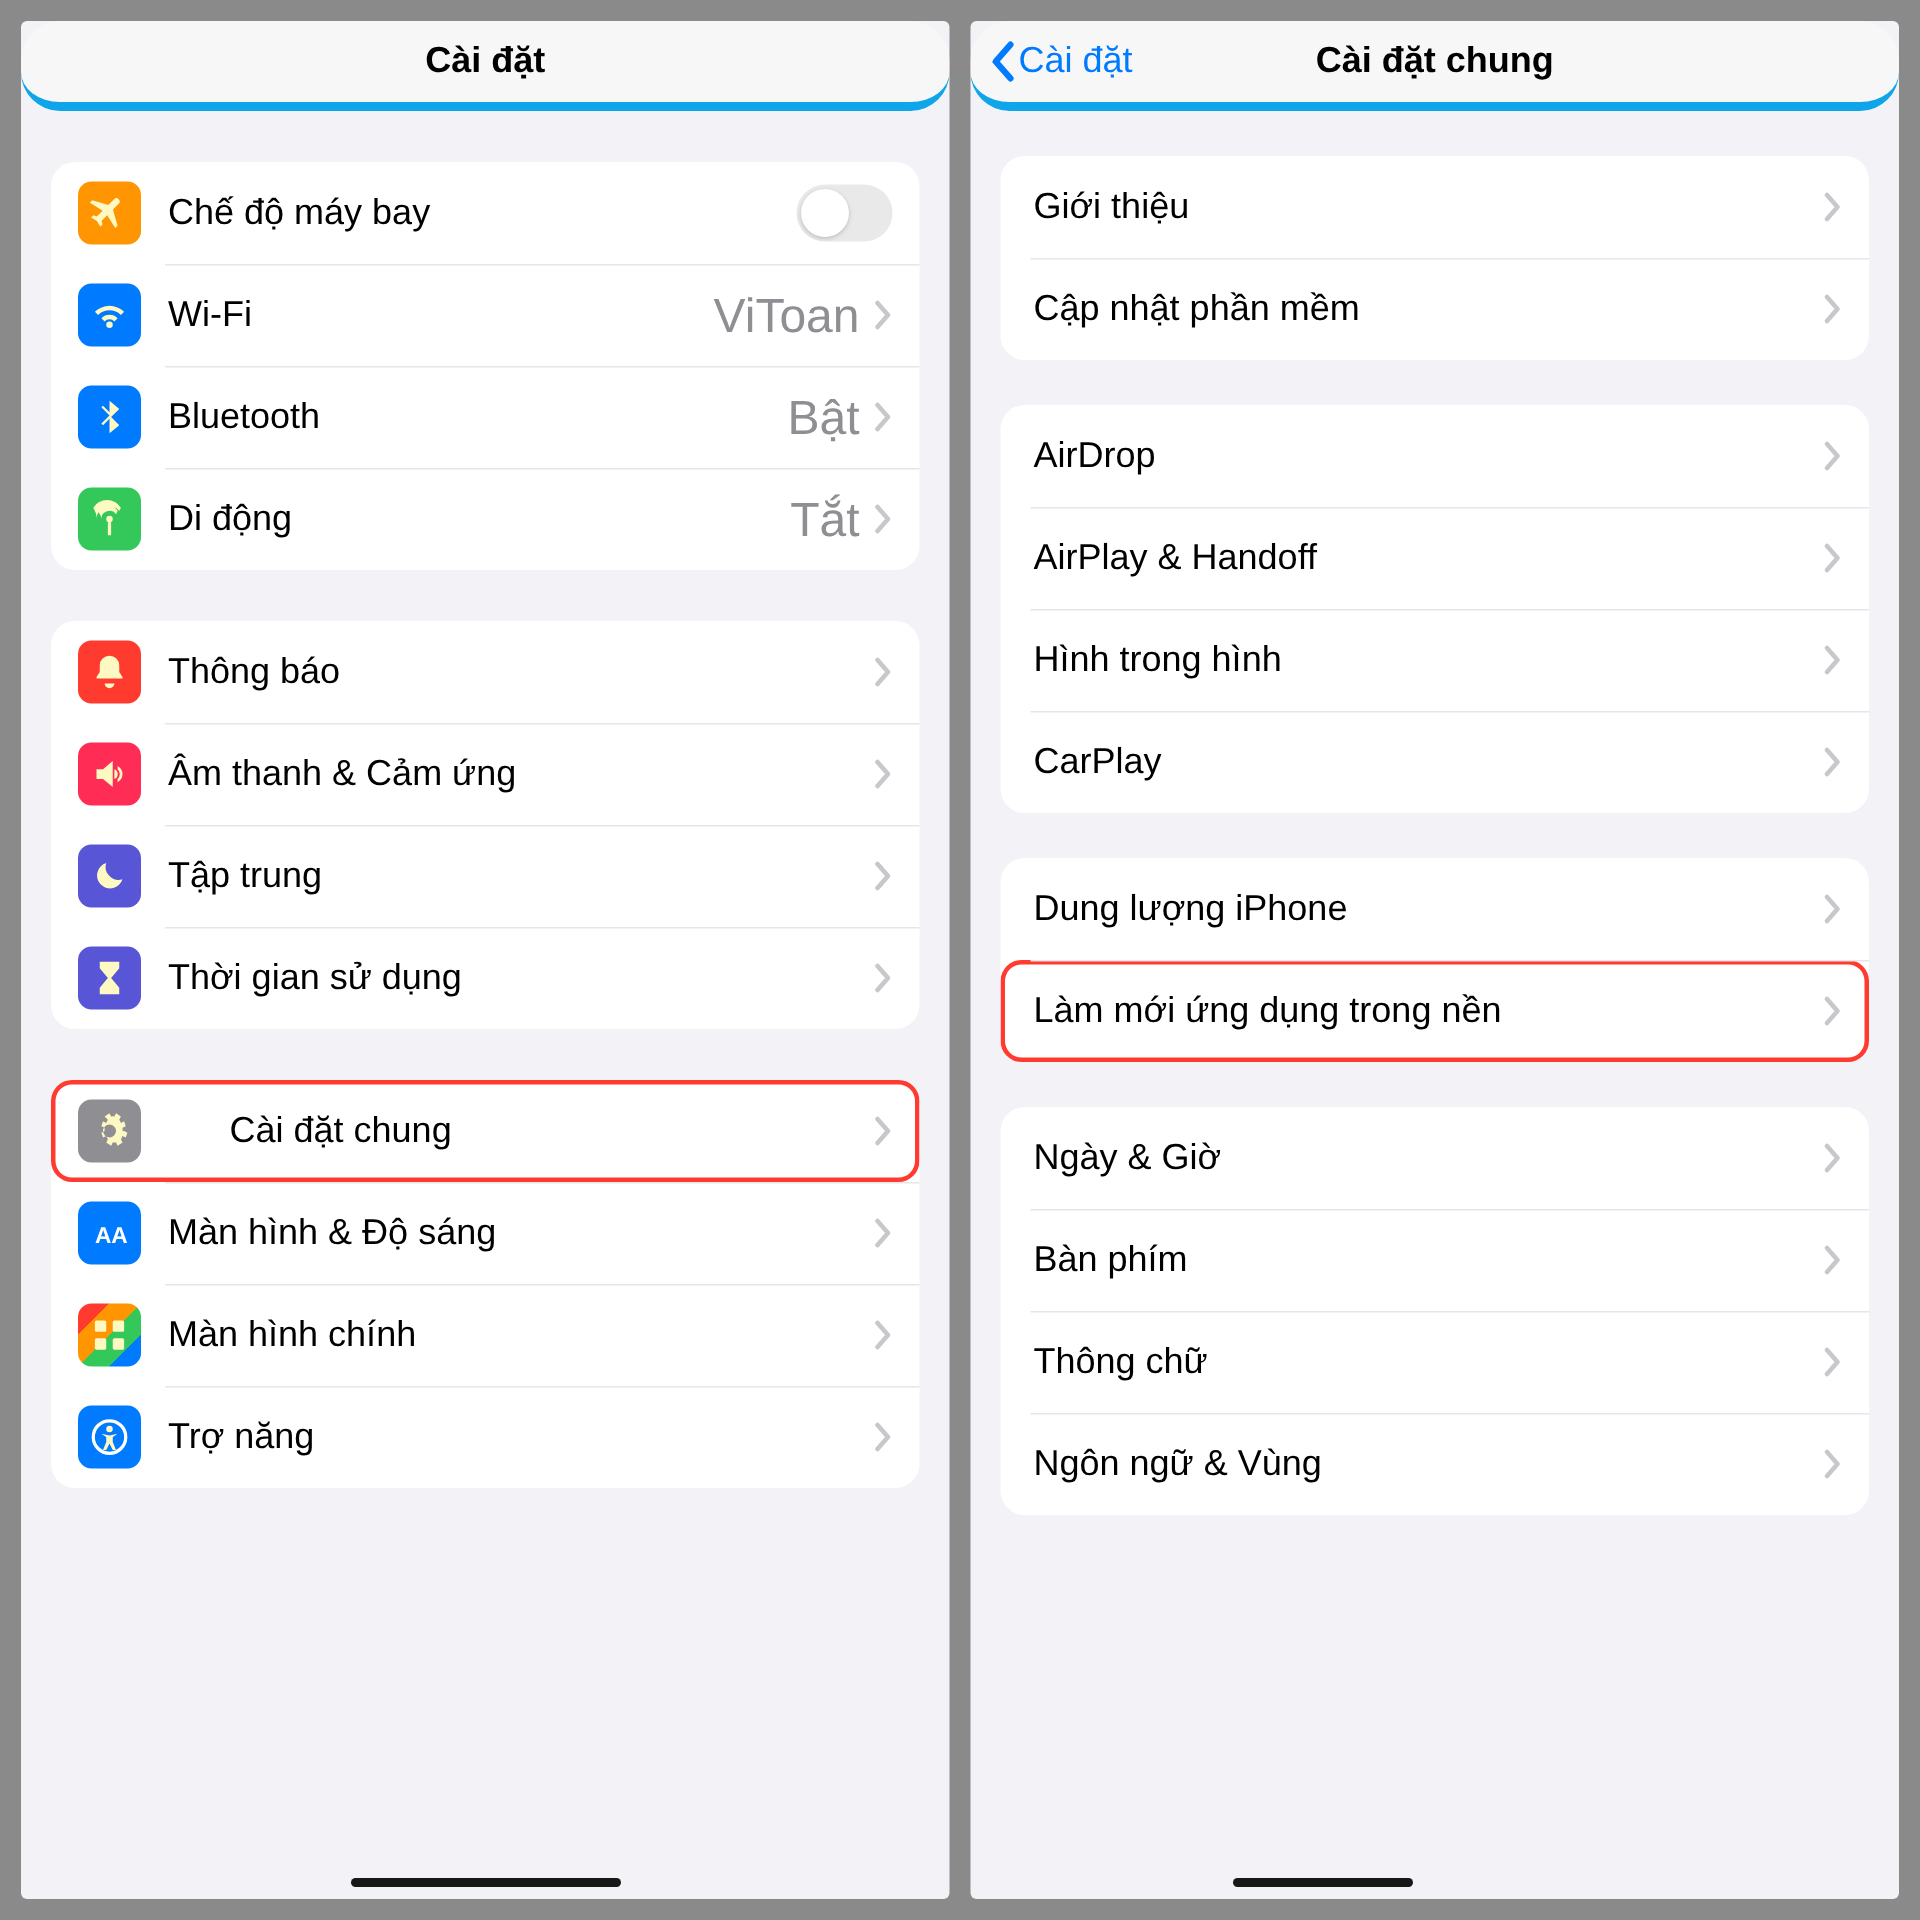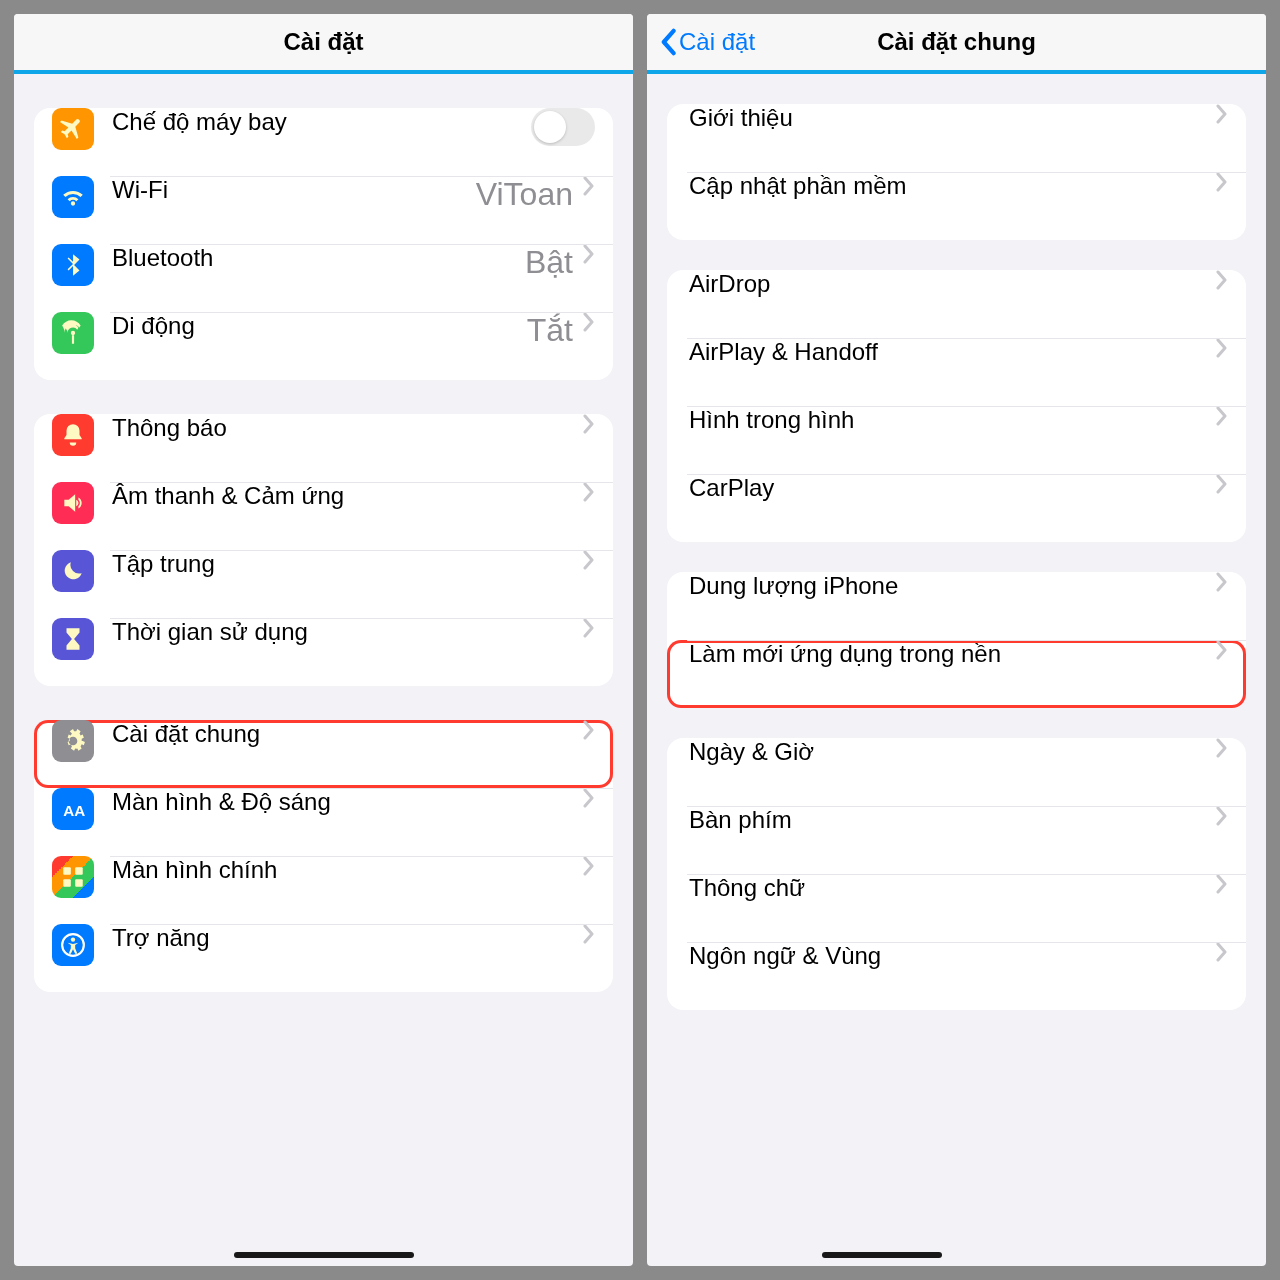--- a/index.html
+++ b/index.html
@@ -16,27 +16,28 @@
     flex: 1;
     background: #f2f2f7;
     border-radius: 4px;
     overflow: hidden;
     display: flex;
     flex-direction: column;
     position: relative;
   }
   .navbar {
     background: #f7f7f7;
-    border-bottom: 4px solid #0ea5e9;
+    border-bottom: 6px solid #0ea5e9;
     height: 60px;
     display: flex;
     align-items: center;
     justify-content: center;
     position: relative;
     flex-shrink: 0;
+    border-radius: 26px;
   }
   .nav-title {
     font-size: 24px;
     font-weight: 600;
     color: #000;
   }
   .nav-back {
     position: absolute;
     left: 12px;
     display: flex;
@@ -53,20 +54,21 @@
     padding: 0 20px;
   }
   .group {
     background: #fff;
     border-radius: 16px;
     margin-top: 34px;
   }
   .group.tight { margin-top: 30px; }
   .row {
     display: flex;
+    align-items: center;
     min-height: 68px;
     padding: 0 18px 0 18px;
     position: relative;
     cursor: pointer;
   }
   .row + .row::before {
     content: "";
     position: absolute;
     top: 0;
     left: 76px;
@@ -119,20 +121,21 @@
     position:absolute;
     left:3px; top:3px;
     width:32px; height:32px;
     background:#fff;
     border-radius:50%;
     box-shadow: 0 1px 3px rgba(0,0,0,0.2);
   }
   .highlight {
     box-shadow: 0 0 0 3px #ff3b30 inset;
     border-radius: 14px;
+    gap: 41px;
   }
   .home-indicator {
     position:absolute;
     bottom:8px;
     left:50%;
     transform:translateX(-50%);
     width: 180px;
     height: 6px;
     background:#000;
     border-radius: 3px;

